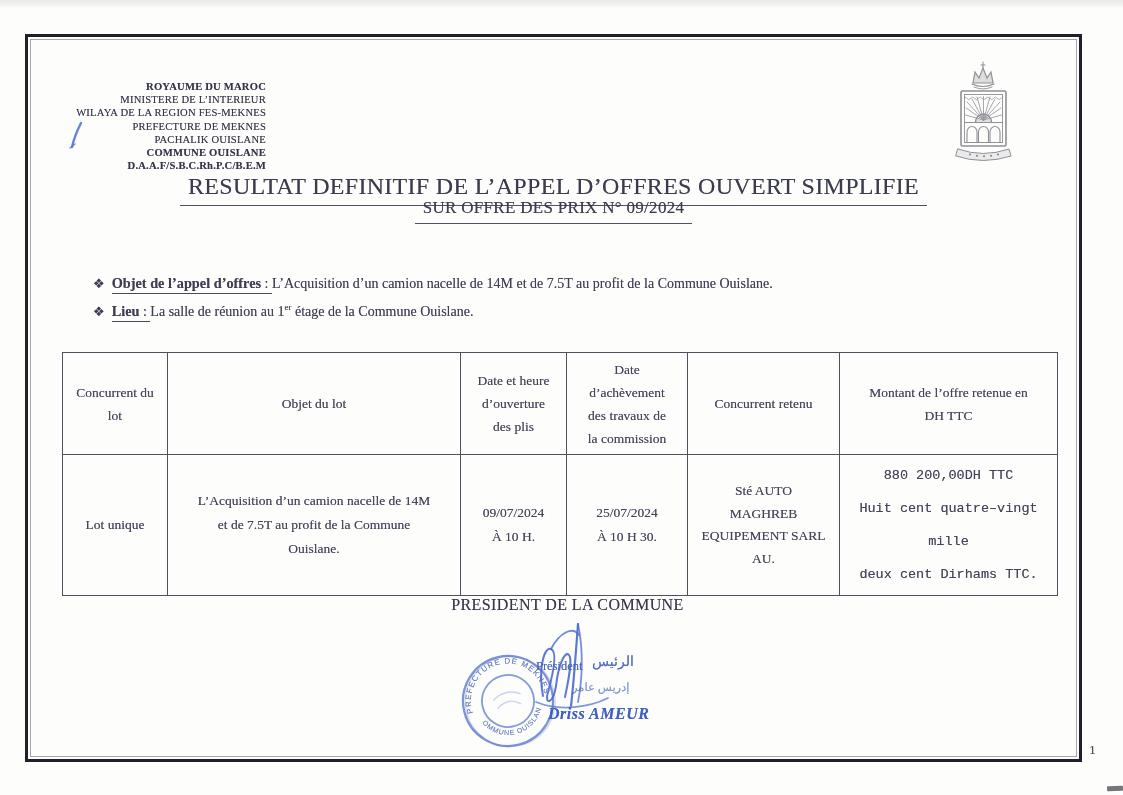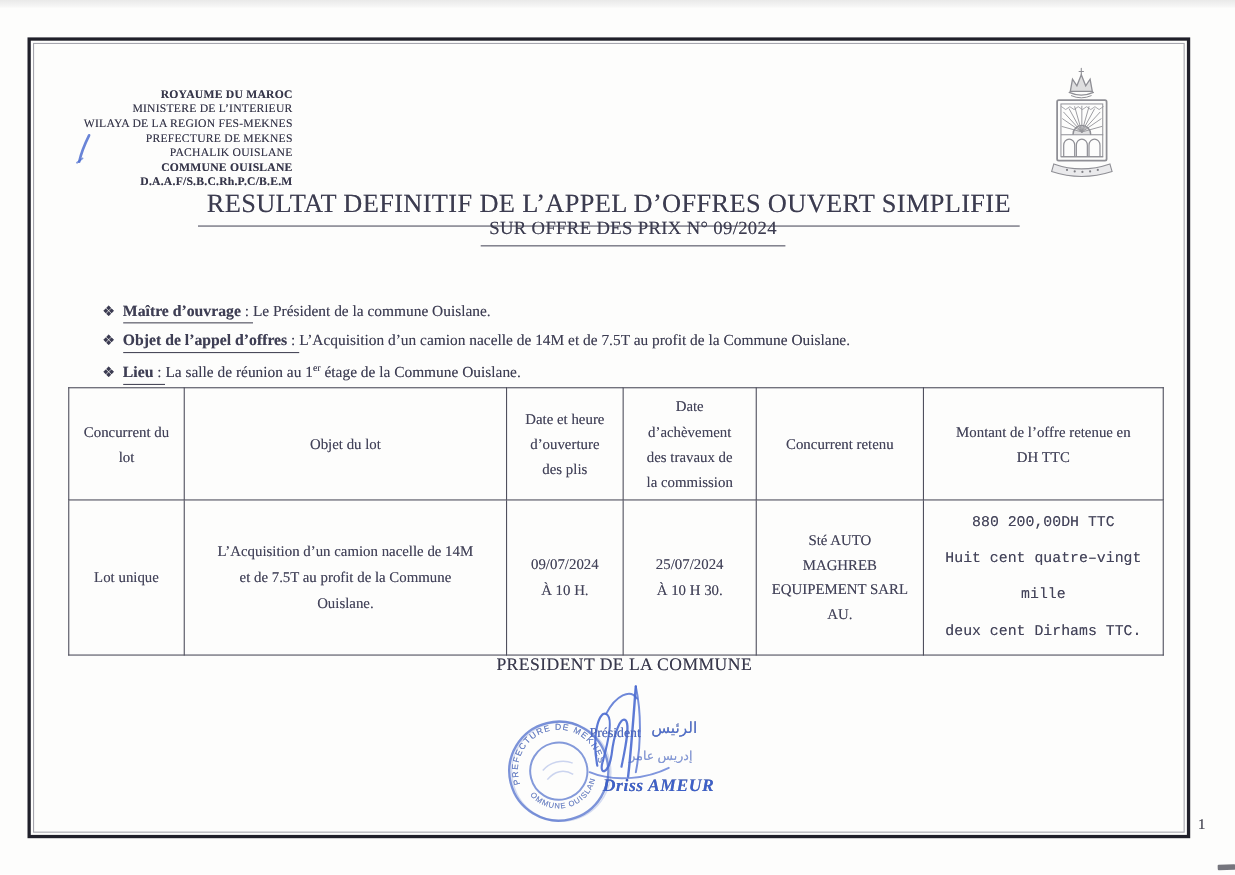--- a/index.html
+++ b/index.html
@@ -18,21 +18,21 @@
   .letterhead{position:absolute;left:30px;top:44px;width:236px;text-align:right;
     font-size:10.6px;line-height:13.2px;color:#36364a;letter-spacing:.2px;margin-top:36px;}
   .lh-b{font-weight:bold;}
   .pen-mark{position:absolute;left:63px;top:118px;width:20px;height:28px;}
   
   .emblem{position:absolute;left:932px;top:60px;width:103px;height:105px;}
   
   .title{position:absolute;left:25px;width:1057px;text-align:center;color:#3c3c50;}
   .title .u{display:inline-block;border-bottom:1.5px solid #515161;padding:0 8px 5px;}
   .title1{top:163px;font-size:24px;letter-spacing:.3px;margin-top:10px;}
-  .title2{top:198px;font-size:17px;letter-spacing:.3px;padding-left:22px;}
+  .title2{top:198px;font-size:17px;letter-spacing:.3px;}
   
   .bullets{position:absolute;left:93px;top:275px;width:960px;}
   .bullet{height:20px;margin-bottom:7px;font-size:14px;white-space:nowrap;color:#3e3e54;}
   .bullet-icon{font-size:13px;margin-right:7px;color:#3c3c52;}
   .bl{border-bottom:1.2px solid #4a4a5a;padding-bottom:2px;}
   .bl .lbl{font-weight:bold;font-size:14.3px;}
   sup.er{font-size:9px;vertical-align:6px;}
   
   table.results{position:absolute;left:62px;top:352px;width:995px;border-collapse:collapse;
     table-layout:fixed;color:#43435a;}
@@ -120,23 +120,20 @@
   </div>
 
   <div class="title title1">
     <span class="u">RESULTAT DEFINITIF DE L’APPEL D’OFFRES OUVERT SIMPLIFIE</span>
   </div>
   <div class="title title2">
     <span class="u">SUR OFFRE DES PRIX N° 09/2024</span>
   </div>
 
   <div class="bullets">
-    <div class="bullet">
-      <span class="bullet-icon">❖</span><span class="bl"><span class="lbl">Maître d’ouvrage</span><span> : </span></span><span>Le Président de la commune Ouislane.</span>
-    </div>
     <div class="bullet">
       <span class="bullet-icon">❖</span><span class="bl"><span class="lbl">Objet de l’appel d’offres</span><span> : </span></span><span>L’Acquisition d’un camion nacelle de 14M et de 7.5T au profit de la Commune Ouislane.</span>
     </div>
     <div class="bullet">
       <span class="bullet-icon">❖</span><span class="bl"><span class="lbl">Lieu</span><span> : </span></span><span>La salle de réunion au 1</span><sup class="er">er</sup><span> étage de la Commune Ouislane.</span>
     </div>
   </div>
 
   <table class="results">
     <colgroup>

